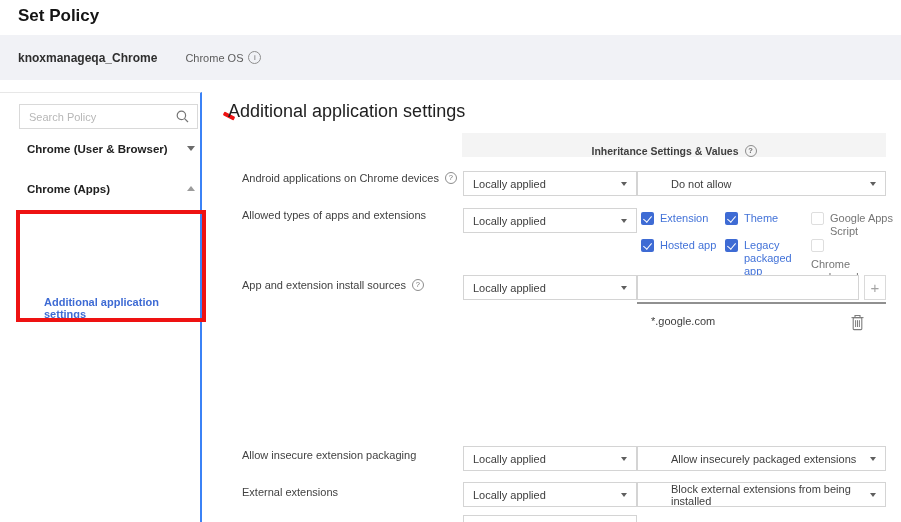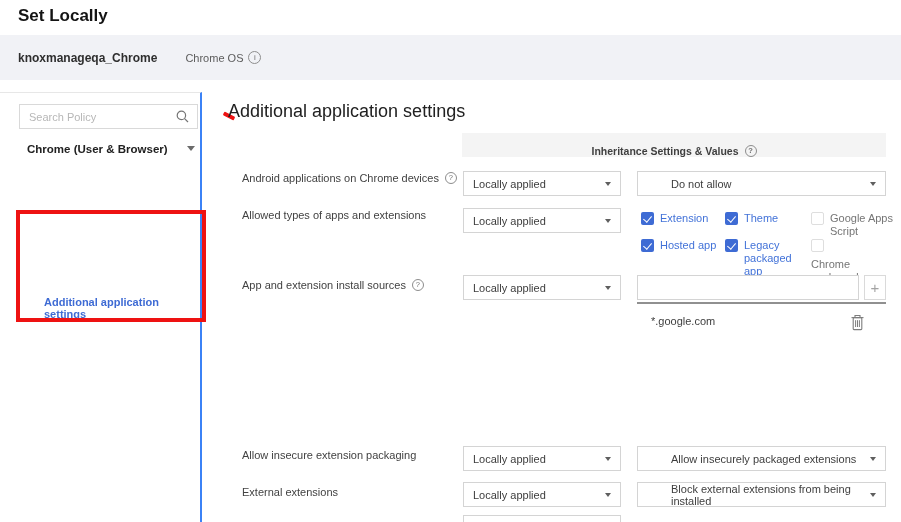--- a/index.html
+++ b/index.html
@@ -32,21 +32,21 @@
   
   .main-heading { position:absolute; left:228px; top:101px; font-size:18px; color:#212121; }
   .col-header { position:absolute; left:462px; top:133px; width:424px; height:24px; background:#f4f4f4; display:flex; align-items:flex-end; justify-content:center; gap:6px; font-size:10.5px; font-weight:bold; color:#3f3f3f; }
   .col-header .circle-icon { width:12px; height:12px; font-size:7.5px; }
 
   .row-label { position:absolute; left:242px; font-size:11px; color:#424242; display:flex; align-items:center; gap:6px; line-height:12px; }
   .row-label .circle-icon { width:12px; height:12px; font-size:7.5px; }
 
   .dd { position:absolute; height:25px; border:1px solid #d4d4d4; background:#fff; display:flex; align-items:center; justify-content:space-between; padding:0 9px; font-size:11px; color:#3d3d3d; cursor:pointer; }
   .dd .dd-caret { width:0; height:0; border-left:3.5px solid transparent; border-right:3.5px solid transparent; border-top:4.5px solid #5f5f5f; margin-left:6px; flex:none; }
-  .dd-inherit { left:463px; width:158px; }
+  .dd-inherit { left:463px; width:174px; }
   .dd-value { left:637px; width:249px;padding-left:33px; }
 
   .cb-item { position:absolute; display:flex; gap:6px; cursor:pointer; }
   .cb { position:relative; width:13px; height:13px; border-radius:2px; flex:none; }
   .cb.checked { background:#3e6bd4; }
   .cb.checked::after { content:""; position:absolute; left:4.2px; top:1.6px; width:3.6px; height:7.2px; border:solid #fff; border-width:0 1.6px 1.6px 0; transform:rotate(40deg); }
   .cb.unchecked { background:#fff; border:1px solid #dedede; }
   .cb-label { font-size:11px; line-height:13px; }
   .cb-item.checked .cb-label { color:#4272d8; }
   .cb-item.unchecked .cb-label { color:#757575; }
@@ -59,21 +59,21 @@
   .list-entry { position:absolute; left:651px; top:315px; font-size:11px; color:#3d3d3d; }
   .trash-btn { position:absolute; left:848px; top:312px; width:18px; height:20px; cursor:pointer; display:flex; align-items:center; justify-content:center; }
 
   .dd-partial { top:515px; }
 </style>
 </head>
 <body>
 
 <div id="app">
 
-  <div class="page-title">Set Locally</div>
+  <div class="page-title">Set Policy</div>
 
   <div class="context-bar">
     <span class="policy-name">knoxmanageqa_Chrome</span>
     <span class="platform">
       <span>Chrome OS</span>
       <span class="circle-icon">i</span>
     </span>
   </div>
 
   <div class="sidebar">
@@ -83,20 +83,24 @@
         <circle cx="5.4" cy="5.4" r="4.2" fill="none" stroke="#757575" stroke-width="1.2"></circle>
         <line x1="8.6" y1="8.6" x2="12" y2="12" stroke="#757575" stroke-width="1.2"></line>
       </svg>
     </div>
 
     <div class="nav-item" style="top:50px;">
       <span>Chrome (User &amp; Browser)</span>
       <span class="nav-caret caret-down" style="position:absolute; left:160px; top:3px;"></span>
     </div>
 
+    <div class="nav-item" style="top:90px;">
+      <span>Chrome (Apps)</span>
+      <span class="nav-caret caret-up" style="position:absolute; left:160px; top:3px;"></span>
+    </div>
 
     <div class="nav-link">Additional application settings</div>
 
     <div class="annotation-box"></div>
   </div>
 
   <div class="annotation-tick"></div>
 
   <div class="main-heading">Additional application settings</div>
 

